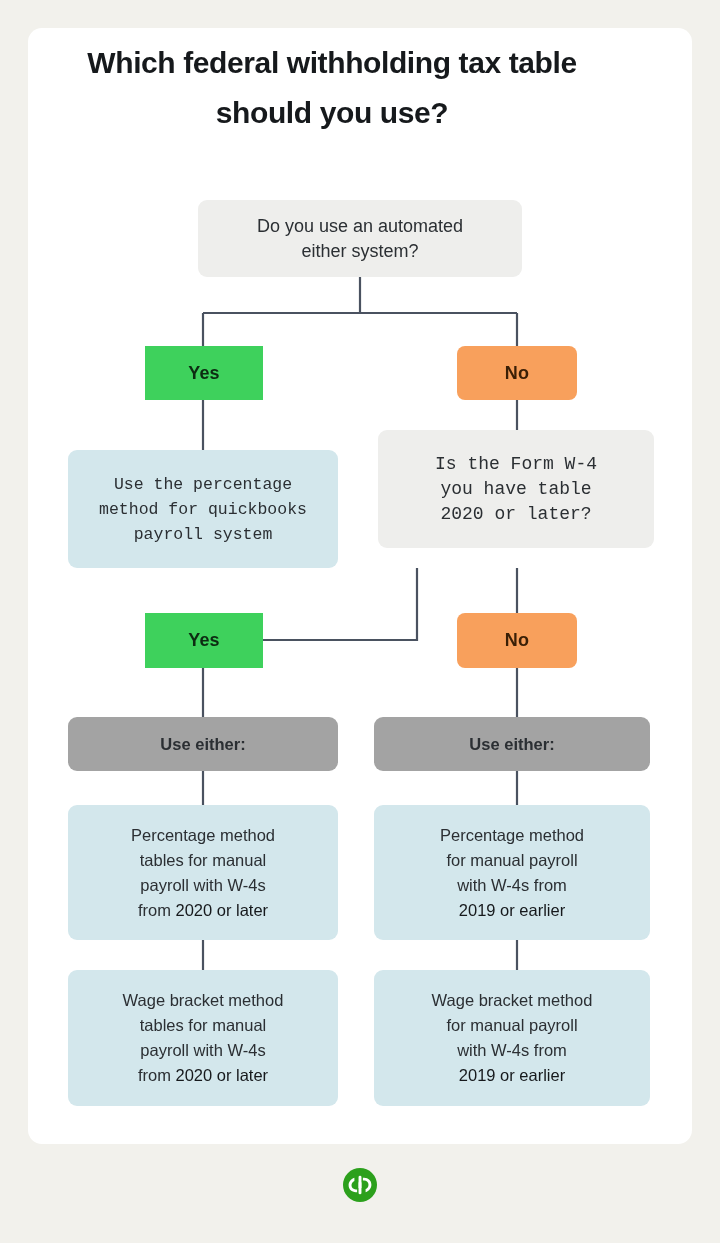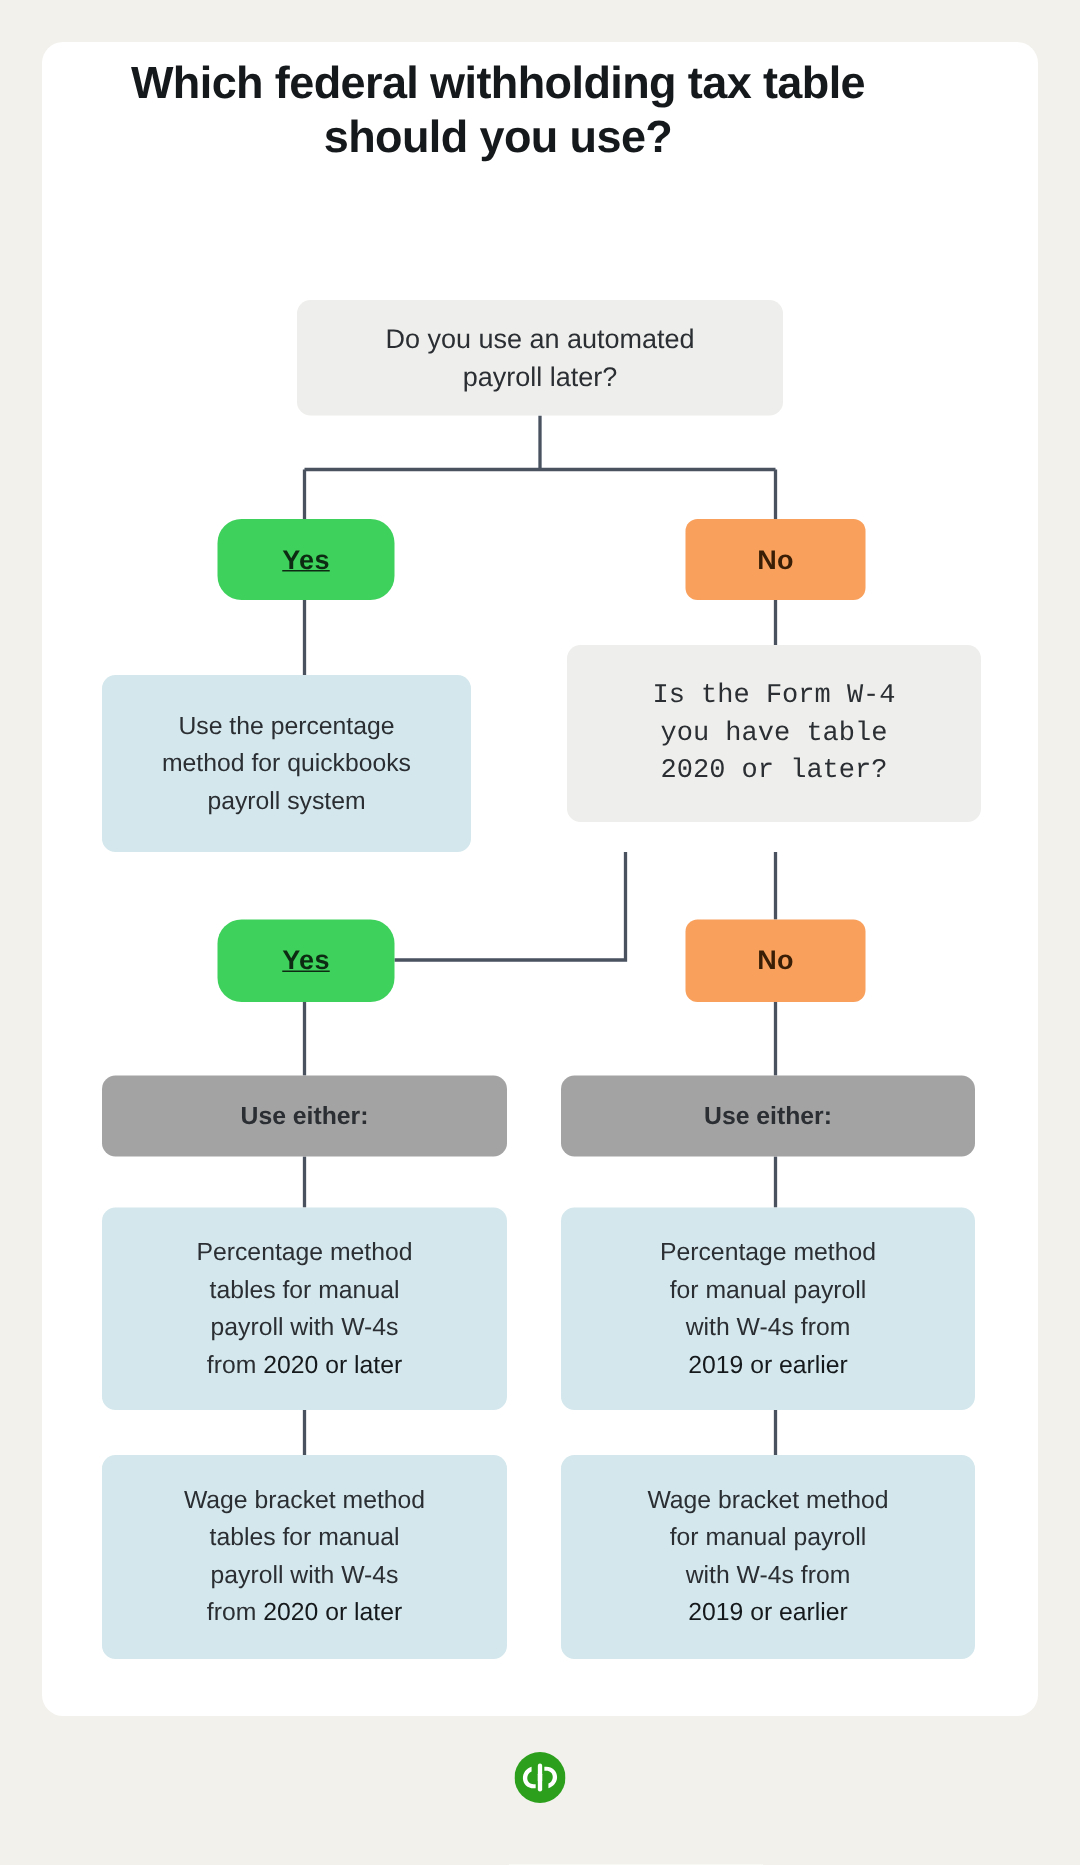--- a/index.html
+++ b/index.html
@@ -33,21 +33,21 @@
   }
 
   
   .title {
     position: absolute;
     left: 60px;
     top: 38px;
     width: 544px;
     text-align: center;
     font-size: 30px;
-    line-height: 36px;
+    line-height: 50px;
     font-weight: 700;
     letter-spacing: -0.4px;
     color: #16191c;
   }
 
   
   .flow {
     position: absolute;
     left: 0;
     top: 0;
@@ -87,22 +87,21 @@
     line-height: 25px;
     font-weight: 400;
   }
 
   .yes-box {
     background: #3ed15c;
     color: #0d2b12;
     font-size: 18px;
     font-weight: 700;
     letter-spacing: 0.2px;
-    border-radius: 16px;
-    text-decoration: underline;
+    border-radius: 0;
   }
 
   .no-box {
     background: #f8a05c;
     color: #3a1f06;
     font-size: 18px;
     font-weight: 700;
     letter-spacing: 0.2px;
     border-radius: 8px;
   }
@@ -204,33 +203,33 @@
 
         <path d="M203,940 L203,970"></path>
 
         <path d="M517,940 L517,970"></path>
       </g>
     </svg>
 
     <div class="node q-box" style="left:198px; top:200px; width:324px; height:77px;">
       <span class="node-text">
         <span>Do you use an automated</span><br>
-        <span>payroll later?</span>
+        <span>either system?</span>
       </span>
     </div>
 
     <div class="node yes-box" style="left:145px; top:346px; width:118px; height:54px;">
       <span class="node-text">Yes</span>
     </div>
 
     <div class="node no-box" style="left:457px; top:346px; width:120px; height:54px;">
       <span class="node-text">No</span>
     </div>
 
-    <div class="node info-box" style="left:68px; top:450px; width:246px; height:118px;">
+    <div class="node info-box" style="left:68px; top:450px; width:270px; height:118px;font-family:Liberation Mono, monospace;">
       <span class="node-text">
         <span>Use the percentage</span><br>
         <span>method for quickbooks</span><br>
         <span>payroll system</span>
       </span>
     </div>
 
     <div class="node q-box" style="left:378px; top:430px; width:276px; height:118px;font-family:Liberation Mono, monospace;">
       <span class="node-text">
         <span>Is the Form W-4</span><br>

